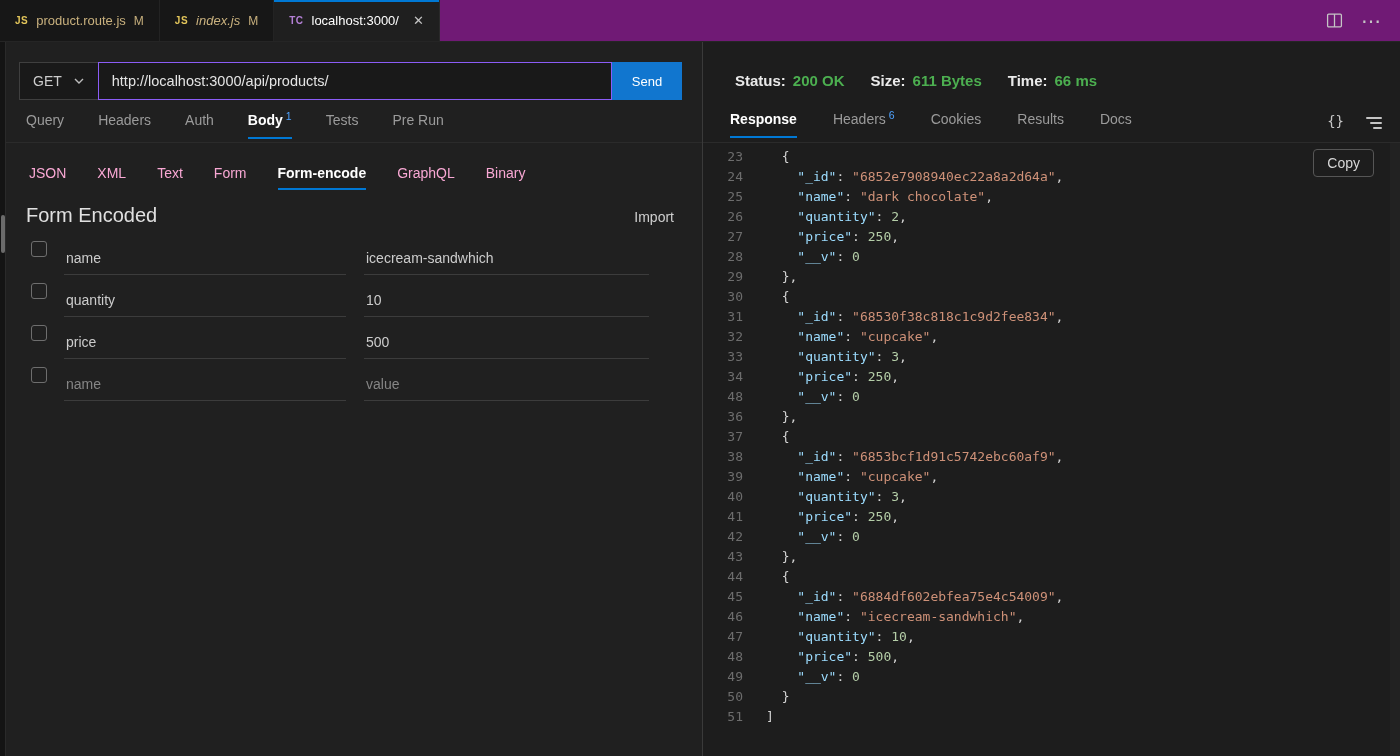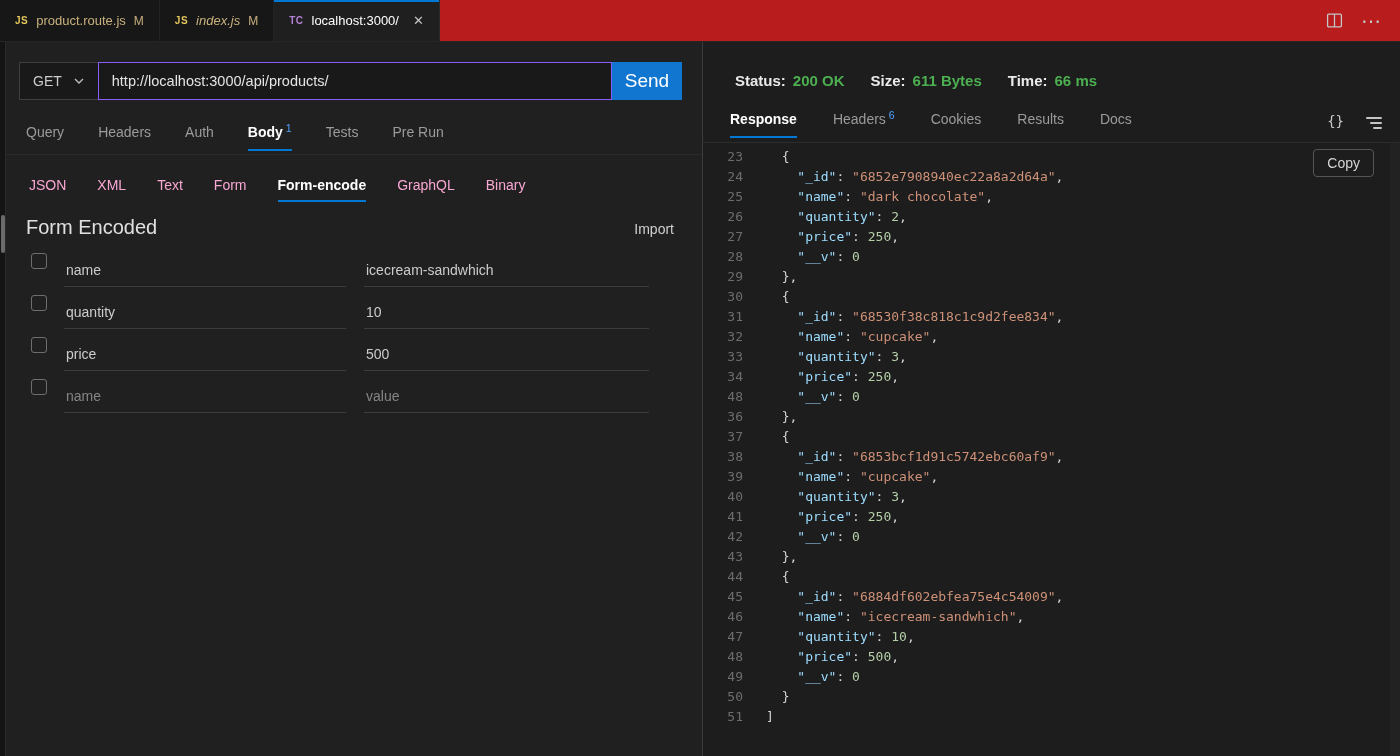--- a/index.html
+++ b/index.html
@@ -14,21 +14,21 @@
     --tok-str:#ce9178;
     --tok-num:#b5cea8;
     --tok-punc:#d4d4d4;
   }
   *{box-sizing:border-box;margin:0;padding:0}
   html,body{width:1400px;height:756px;overflow:hidden}
   body{background:#1e1e1e;font-family:"Liberation Sans",sans-serif;color:#ccc;font-size:14px}
   .window{width:1400px;height:756px;display:flex;flex-direction:column;background:#1e1e1e}
 
   
-  .tabbar{flex:0 0 42px;height:42px;background:#b91c1c;display:flex;align-items:stretch;border-bottom:1px solid #252525}
+  .tabbar{flex:0 0 42px;height:42px;background:#701a75;display:flex;align-items:stretch;border-bottom:1px solid #252525}
   .etab{display:flex;align-items:center;gap:8px;padding:0 15px;border-right:1px solid #232323;cursor:pointer;position:relative;background:#171717}
   .etab.active{background:#1f1f1f;border-right-color:#2a2a2a}
   .etab.active::before{content:"";position:absolute;top:0;left:0;right:0;height:2px;background:var(--tab-accent)}
   .ficon{font-size:10px;font-weight:700;letter-spacing:.5px}
   .ficon.js{color:var(--js-yellow)}
   .ficon.tc{color:var(--tc-purple)}
   .etab-label{font-size:13px;color:var(--gold)}
   .etab-label.italic{font-style:italic}
   .etab.active .etab-label{color:#fff}
   .etab-badge{font-size:12px;color:var(--gold)}
@@ -38,24 +38,24 @@
   .split-icon{display:flex;cursor:pointer}
 
   
   .main{flex:1;display:flex;min-height:0}
   .left-rail{flex:0 0 6px;width:6px;background:#141414;border-right:1px solid #2a2a2a;position:relative}
   .rail-handle{position:absolute;top:173px;left:1px;width:4px;height:38px;background:#6b6b6b;border-radius:2px}
   .left-panel{flex:1;background:#202020;display:flex;flex-direction:column;min-width:0;border-right:1px solid #3a3a3a}
   .right-panel{flex:0 0 697px;width:697px;background:#1d1d1d;display:flex;flex-direction:column;min-height:0}
 
   
-  .request-bar{display:flex;margin:20px 20px 12px 13px;height:38px;flex:0 0 auto}
+  .request-bar{display:flex;margin:20px 20px 0 13px;height:38px;flex:0 0 auto}
   .method-select{display:flex;align-items:center;gap:11px;padding:0 13px;border:1px solid #3f3f3f;background:#191919;color:#cccccc;font-size:14px;cursor:pointer}
   .url-input{flex:1;margin-left:-1px;border:1px solid #8b5cf6;background:#191919;color:#e4e4e4;font-size:14.5px;padding:0 13px;outline:none;font-family:"Liberation Sans",sans-serif}
-  .send-btn{width:70px;border:none;background:var(--accent);color:#fff;font-size:19px;cursor:pointer;font-family:"Liberation Sans",sans-serif}
+  .send-btn{width:70px;border:none;background:var(--accent);color:#fff;font-size:13px;cursor:pointer;font-family:"Liberation Sans",sans-serif}
 
   
   .req-tabs{display:flex;gap:34px;padding-left:20px;margin-top:12px;height:31px;border-bottom:1px solid #2b2b2b;align-items:flex-start;flex:0 0 auto}
   .rtab{font-size:14px;color:#9b9b9b;cursor:pointer;position:relative;padding-bottom:10px}
   .rtab.active{color:#fff;font-weight:700}
   .rtab.active::after{content:"";position:absolute;left:0;right:0;bottom:-1px;height:2.5px;background:var(--tab-accent)}
   .supbadge{font-size:10.5px;color:var(--badge-blue);position:relative;top:-5px;margin-left:3px;font-weight:400}
 
   
   .body-tabs{display:flex;gap:31px;padding-left:23px;margin-top:22px;height:29px;align-items:flex-start;flex:0 0 auto}

